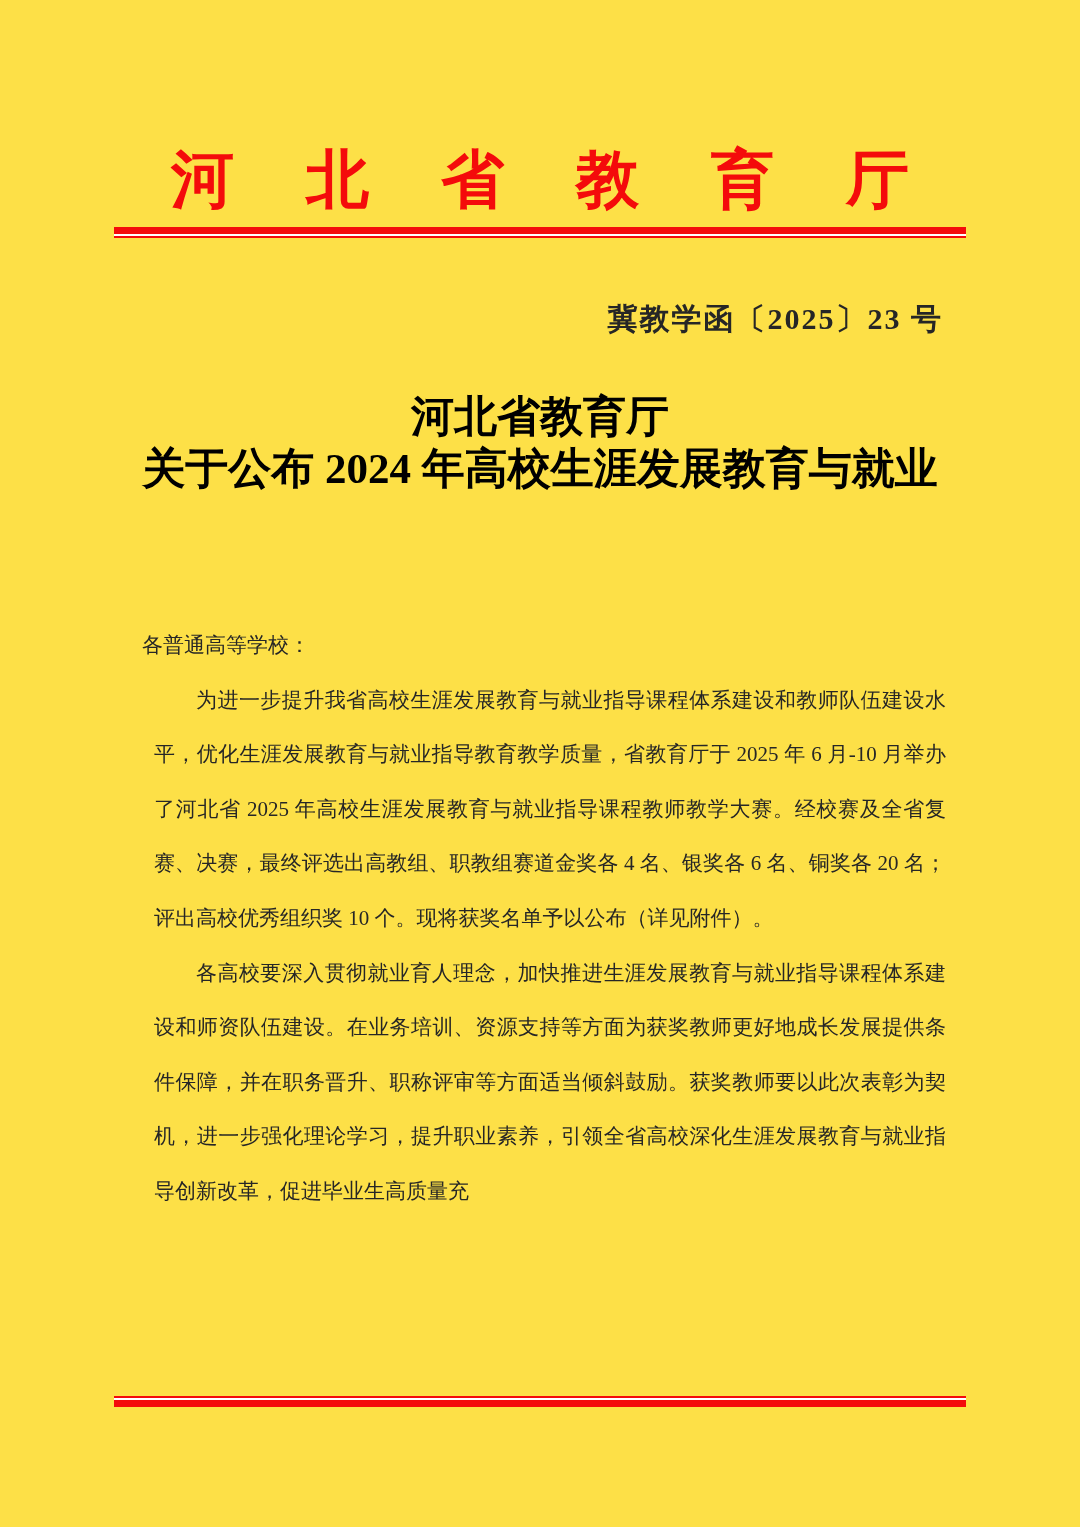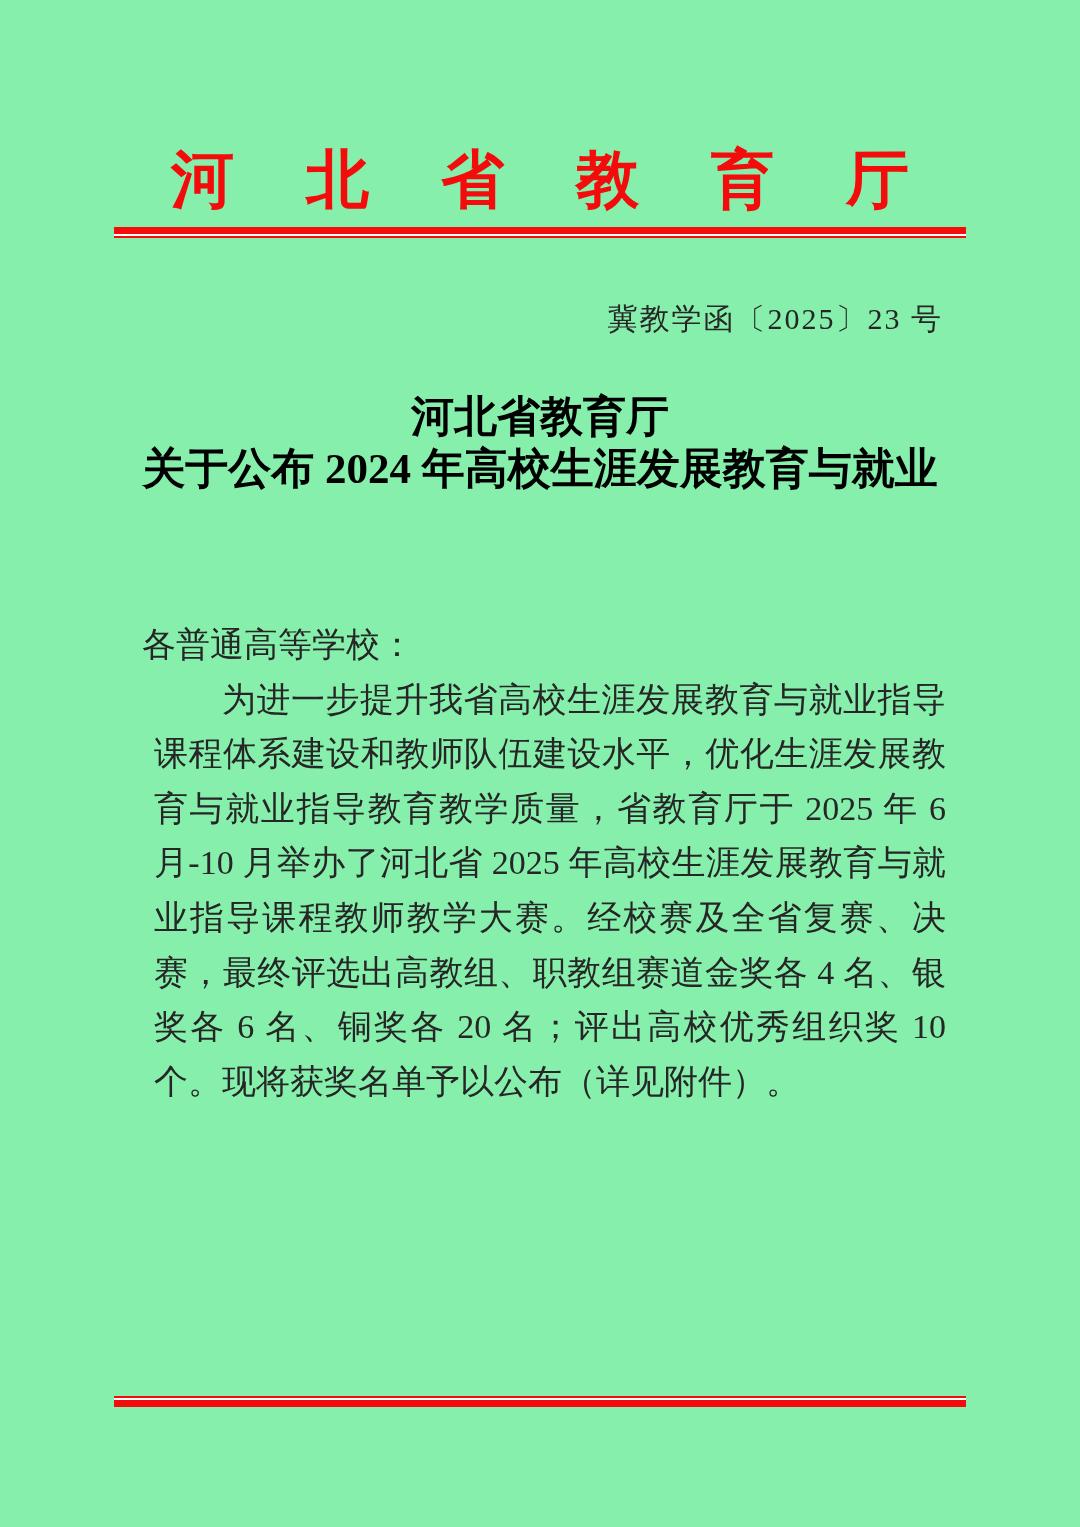--- a/index.html
+++ b/index.html
@@ -4,21 +4,21 @@
 <style>
   html, body {
     margin: 0;
     padding: 0;
     background: #ffffff;
   }
   .page {
     position: relative;
     width: 1080px;
     height: 1527px;
-    background: #86efac;
+    background: #fde047;
     overflow: hidden;
     font-family: "Liberation Serif", "DejaVu Serif", serif;
   }
   
   .letterhead {
     position: absolute;
     top: 146px;
     left: 0;
     width: 100%;
     text-align: center;
@@ -50,40 +50,41 @@
   }
   
   .doc-number {
     position: absolute;
     top: 299px;
     right: 137px;
     font-size: 30px;
     letter-spacing: 2px;
     color: var(--body-black, #262626);
     white-space: nowrap;
+    font-weight: bold;
   }
   
   .notice-title {
     position: absolute;
     top: 391px;
     left: 0;
     width: 100%;
     text-align: center;
     font-weight: bold;
     font-size: 43px;
     line-height: 52px;
     color: var(--title-black, #000000);
   }
   
   .body-text {
     position: absolute;
     top: 618px;
     left: 142px;
     width: 804px;
-    font-size: 34px;
+    font-size: 21px;
     line-height: 54.6px;
     text-align: justify;
     color: var(--body-black, #262626);
   }
   .body-text p {
     margin: 0;
     padding: 0;
   }
   .body-text p.para {
     text-indent: 2em;
@@ -102,17 +103,18 @@
   <div class="doc-number">冀教学函〔2025〕23 号</div>
 
   <div class="notice-title">
     <div>河北省教育厅</div>
     <div>关于公布 2024 年高校生涯发展教育与就业</div>
   </div>
 
   <div class="body-text">
     <p class="salutation">各普通高等学校：</p>
     <p class="para">为进一步提升我省高校生涯发展教育与就业指导课程体系建设和教师队伍建设水平，优化生涯发展教育与就业指导教育教学质量，省教育厅于 2025 年 6 月-10 月举办了河北省 2025 年高校生涯发展教育与就业指导课程教师教学大赛。经校赛及全省复赛、决赛，最终评选出高教组、职教组赛道金奖各 4 名、银奖各 6 名、铜奖各 20 名；评出高校优秀组织奖 10 个。现将获奖名单予以公布（详见附件）。</p>
+    <p class="para">各高校要深入贯彻就业育人理念，加快推进生涯发展教育与就业指导课程体系建设和师资队伍建设。在业务培训、资源支持等方面为获奖教师更好地成长发展提供条件保障，并在职务晋升、职称评审等方面适当倾斜鼓励。获奖教师要以此次表彰为契机，进一步强化理论学习，提升职业素养，引领全省高校深化生涯发展教育与就业指导创新改革，促进毕业生高质量充</p>
   </div>
 
   <div class="rule rule-bottom"></div>
 
 </div>
 
 </body></html>

